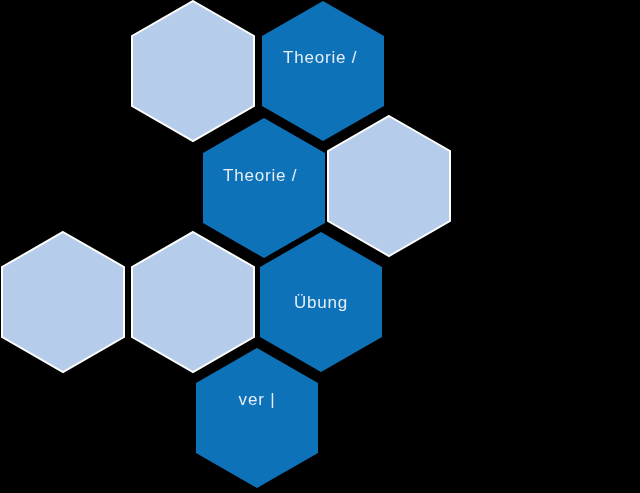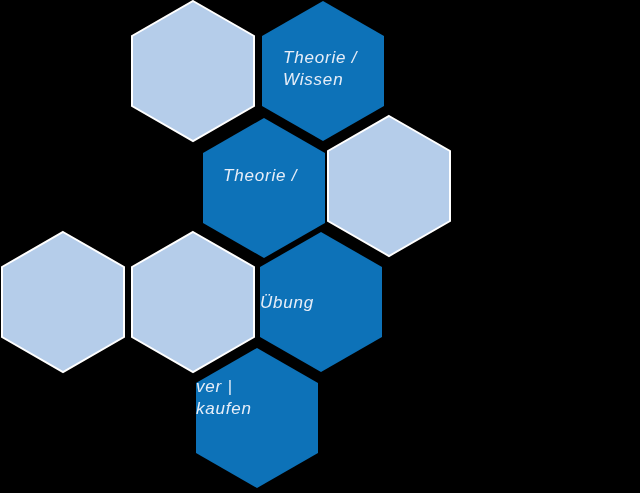--- a/index.html
+++ b/index.html
@@ -11,21 +11,20 @@
     height: 493px;
     overflow: hidden;
     background: var(--background, #000000);
     font-family: "Liberation Sans", sans-serif;
   }
   .stage {
     position: relative;
     width: 604px;
     height: 493px;
     background: var(--background, #000000);
-    font-style: italic;
   }
   .hex-layer {
     position: absolute;
     left: 0;
     top: 0;
     display: block;
   }
   .hex-light {
     fill: var(--light_hex, #b5cdea);
     stroke: var(--hex_stroke, #ffffff);
@@ -41,49 +40,48 @@
     font-size: 17px;
     line-height: 22px;
     letter-spacing: 0.8px;
     font-weight: 400;
     white-space: nowrap;
   }
   .hex-label .line {
     display: block;
   }
   .align-center {
+    text-align: center;
   }
 </style>
 </head>
 <body>
 
 <div class="stage">
 
   <svg class="hex-layer" width="640" height="493" viewBox="0 0 640 493">
     <polygon class="hex-light" points="193,1 254,36 254,106 193,141 132,106 132,36"></polygon>
     <polygon class="hex-dark" points="323,1 384,36 384,106 323,141 262,106 262,36"></polygon>
     <polygon class="hex-dark" points="264,118 325,153 325,223 264,258 203,223 203,153"></polygon>
     <polygon class="hex-light" points="389,116 450,151 450,221 389,256 328,221 328,151"></polygon>
     <polygon class="hex-light" points="63,232 124,267 124,337 63,372 2,337 2,267"></polygon>
     <polygon class="hex-light" points="193,232 254,267 254,337 193,372 132,337 132,267"></polygon>
     <polygon class="hex-dark" points="321,232 382,267 382,337 321,372 260,337 260,267"></polygon>
     <polygon class="hex-dark" points="257,348 318,383 318,453 257,488 196,453 196,383"></polygon>
   </svg>
 
   <div class="hex-label" style="left:283px; top:47px;">
     <span class="line">Theorie /</span>
-    <span class="line">Wissen</span>
   </div>
 
   <div class="hex-label" style="left:223px; top:165px;">
     <span class="line">Theorie /</span>
   </div>
 
   <div class="hex-label align-center" style="left:260px; top:292px; width:122px;">
     <span class="line">Übung</span>
   </div>
 
-  <div class="hex-label align-center" style="left:196px; top:376px; width:122px;">
+  <div class="hex-label align-center" style="left:196px; top:389px; width:122px;">
     <span class="line">ver |</span>
-    <span class="line">kaufen</span>
   </div>
 
 </div>
 
 </body></html>

